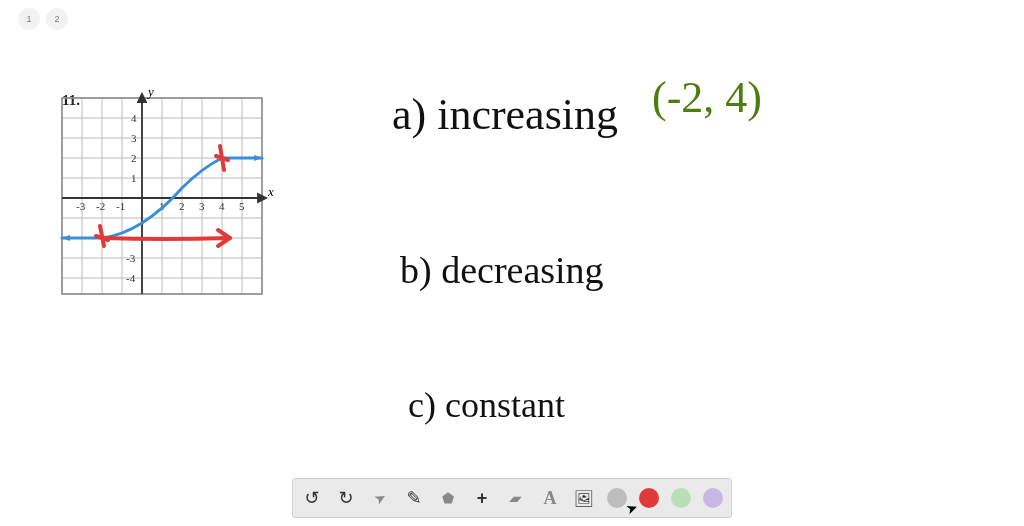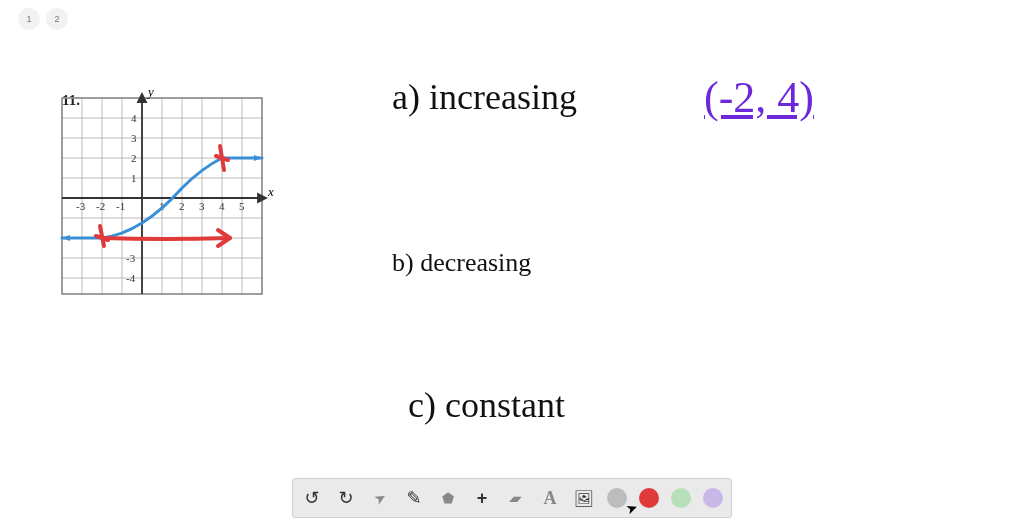--- a/index.html
+++ b/index.html
@@ -45,24 +45,24 @@
       top: 88px;
       left: 52px;
       width: 224px;
       height: 216px;
     }
     .handwriting {
       position: absolute;
       font-family: 'Comic Sans MS', cursive;
       color: #111;
     }
-    .hw-a { top: 76px; left: 392px; font-size: 36px; text-align: right; }
-    .hw-b { top: 248px; left: 392px; font-size: 26px; text-align: right; }
+    .hw-a { top: 89px; left: 392px; font-size: 44px; text-align: right; }
+    .hw-b { top: 248px; left: 400px; font-size: 38px; text-align: right; }
     .hw-c { top: 384px; left: 408px; font-size: 36px; font-family: Liberation Serif, serif; }
-    .hw-interval { top: 72px; left: 704px; font-size: 44px; color: #6d28d9; text-decoration: underline; }
+    .hw-interval { top: 72px; left: 652px; font-size: 44px; color: #4d7c0f; }
     .toolbar {
       position: absolute;
       bottom: 8px;
       left: 50%;
       transform: translateX(-50%);
       background: #eaeaea;
       border: 1px solid #d0d0d0;
       border-radius: 3px;
       height: 40px;
       display: flex;

